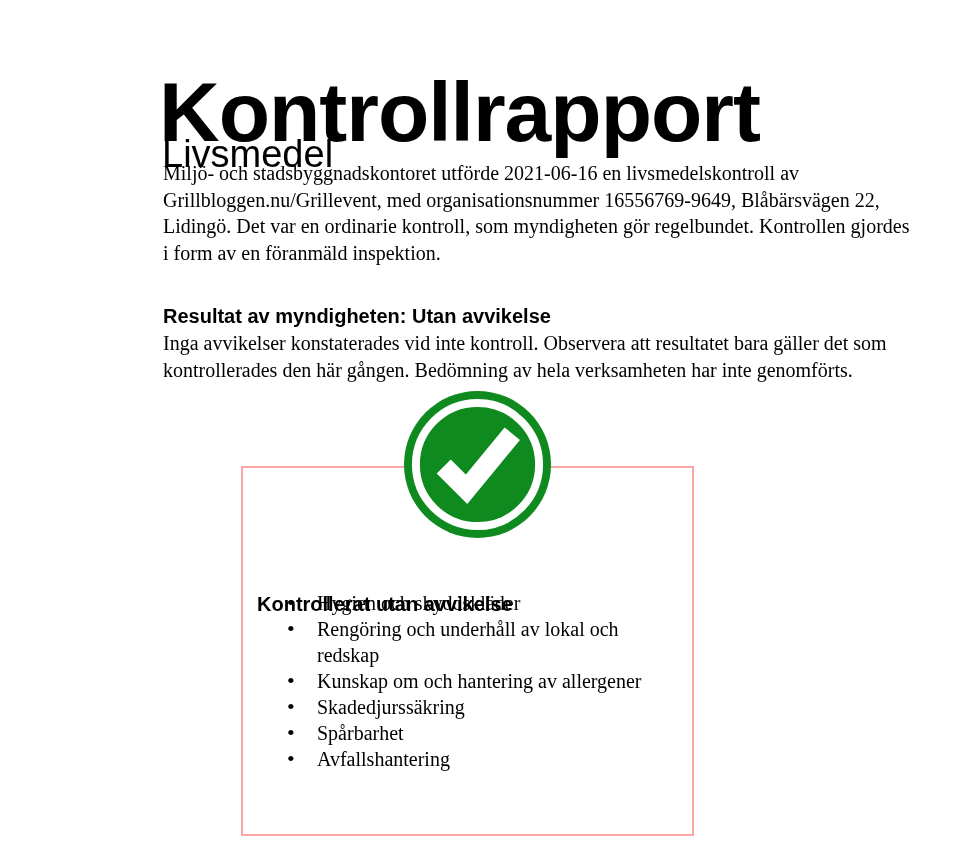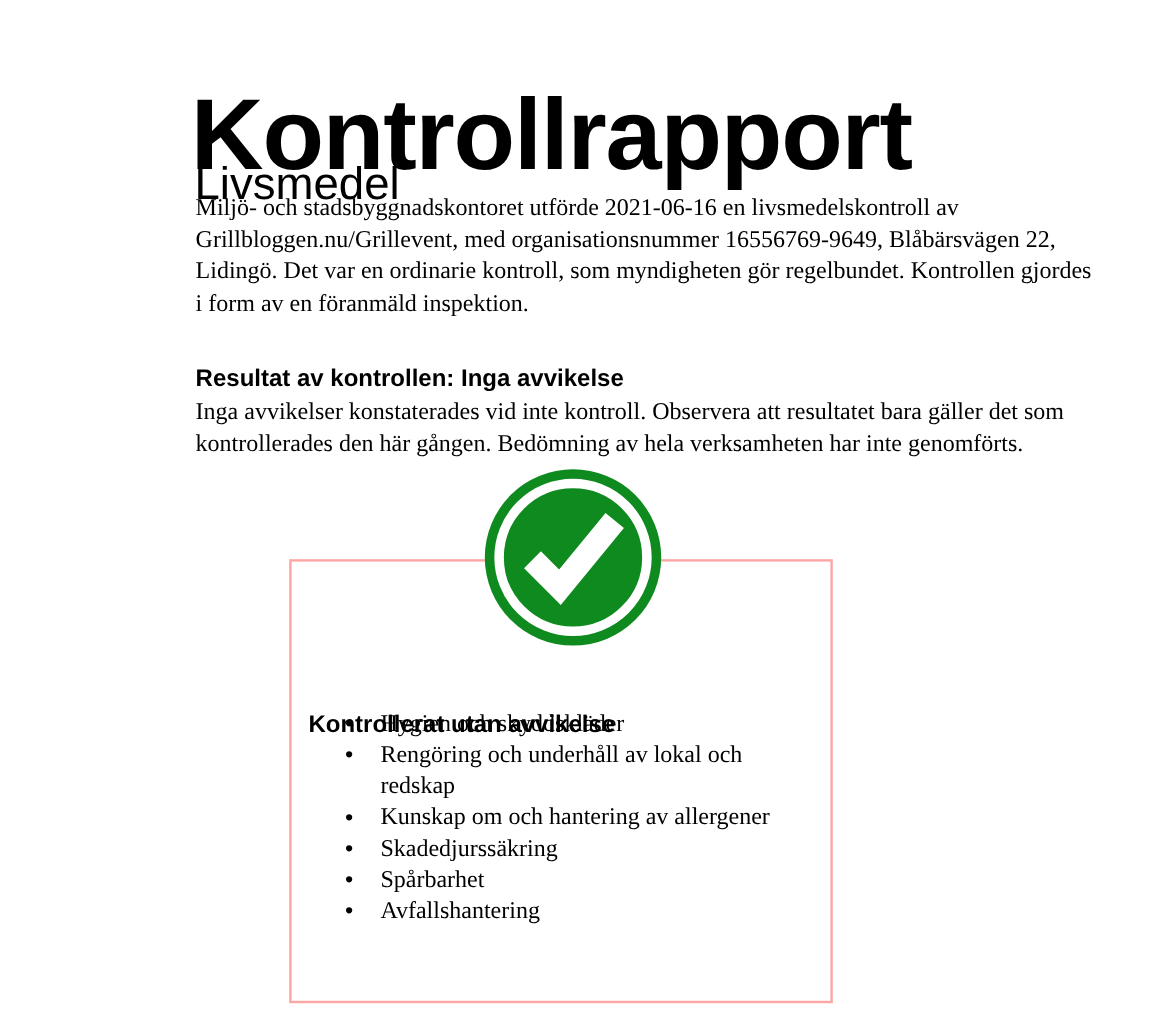--- a/index.html
+++ b/index.html
@@ -110,21 +110,21 @@
 </style>
 </head>
 <body>
 
 <h1 class="abs doc-title">Kontrollrapport</h1>
 
 <h2 class="abs doc-subtitle">Livsmedel</h2>
 
 <p class="abs intro-text">Miljö- och stadsbyggnadskontoret utförde 2021-06-16 en livsmedelskontroll av Grillbloggen.nu/Grillevent, med organisationsnummer 16556769-9649, Blåbärsvägen 22, Lidingö. Det var en ordinarie kontroll, som myndigheten gör regelbundet. Kontrollen gjordes i form av en föranmäld inspektion.</p>
 
-<h3 class="abs result-heading">Resultat av kontrollen: Inga avvikelse</h3>
+<h3 class="abs result-heading">Resultat av myndigheten: Utan avvikelse</h3>
 
 <p class="abs result-text">Inga avvikelser konstaterades vid inte kontroll. Observera att resultatet bara gäller det som kontrollerades den här gången. Bedömning av hela verksamheten har inte genomförts.</p>
 
 <div class="abs result-panel">
   <h4 class="panel-heading">Kontrollerat utan avvikelse</h4>
   <ul class="panel-list">
     <li>Hygien och skyddskläder</li>
     <li>Rengöring och underhåll av lokal och redskap</li>
     <li>Kunskap om och hantering av allergener</li>
     <li>Skadedjurssäkring</li>

